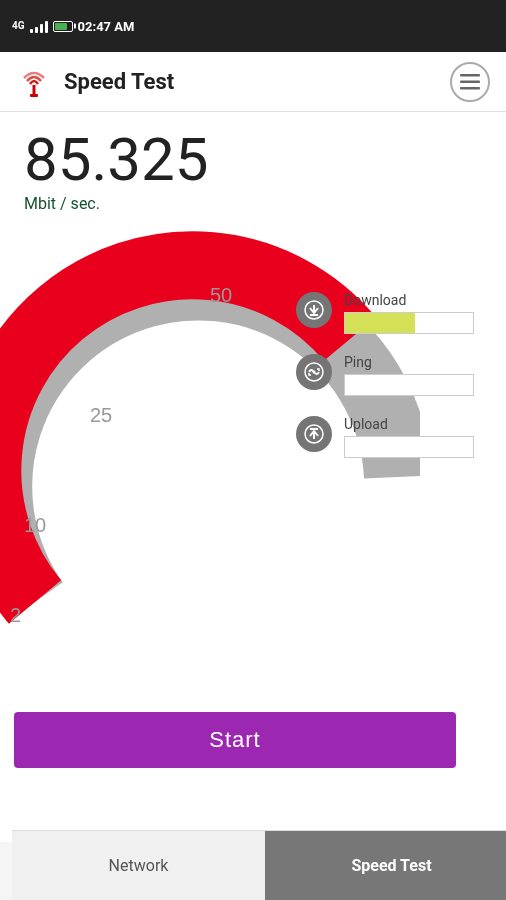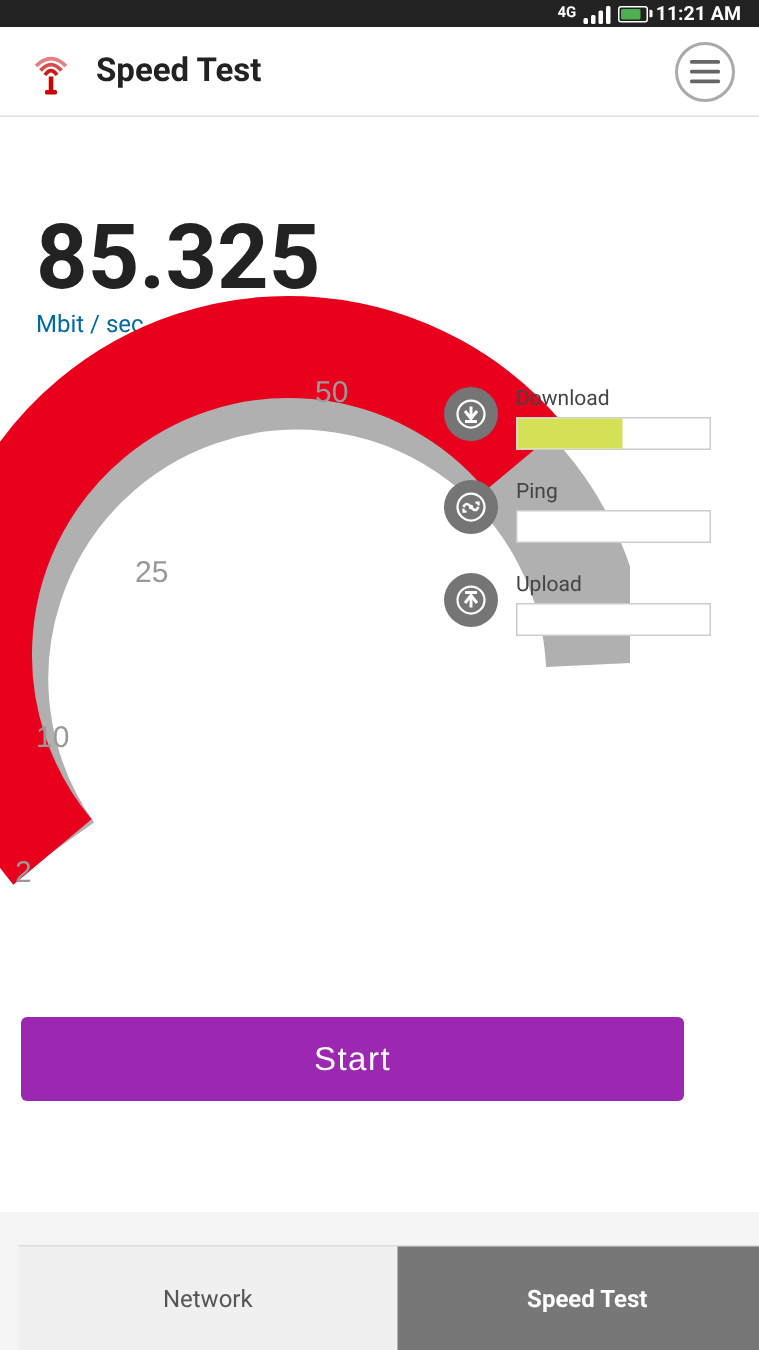--- a/index.html
+++ b/index.html
@@ -9,25 +9,24 @@
       height: 900px;
       background: #f5f5f5;
       font-family: 'Roboto', Arial, sans-serif;
       overflow: hidden;
       position: relative;
     }
 
     
     #status-bar {
       width: 506px;
-      height: 18px;
+      height: 52px;
       background: #222;
       display: flex;
       align-items: center;
-      justify-content: flex-end;
       padding: 0 12px;
       gap: 6px;
     }
     .status-icons {
       display: flex;
       align-items: center;
       gap: 5px;
     }
     .status-text {
       color: white;
@@ -121,28 +120,27 @@
     }
 
     
     #speed-display {
       position: absolute;
       top: 18px;
       left: 24px;
     }
     .speed-value {
       font-size: 60px;
-      font-weight: 700;
+      font-weight: 400;
       color: #222;
       line-height: 1;
-      margin-top: 46px;
     }
     .speed-unit {
       font-size: 16px;
-      color: #0369a1;
+      color: #14532d;
       margin-top: 4px;
     }
 
     
     #gauge-container {
       position: absolute;
       top: 110px;
       left: -20px;
       width: 420px;
       height: 420px;
@@ -246,21 +244,21 @@
     <span class="lte-badge">4G</span>
     <div class="signal-bars">
       <div class="signal-bar" style="height:4px"></div>
       <div class="signal-bar" style="height:6px"></div>
       <div class="signal-bar" style="height:9px"></div>
       <div class="signal-bar" style="height:12px"></div>
     </div>
     <div class="battery-icon">
       <div class="battery-fill"></div>
     </div>
-    <span class="status-text">11:21 AM</span>
+    <span class="status-text">02:47 AM</span>
   </div>
 </div>
 
 <div id="app-header">
 
   <svg class="app-logo" viewBox="0 0 36 36" xmlns="http://www.w3.org/2000/svg">
 
     <g stroke="#cc0000" stroke-width="2.5" fill="none">
       <path d="M8,14 Q18,4 28,14" opacity="0.5"></path>
       <path d="M11,17 Q18,9 25,17" opacity="0.7"></path>

